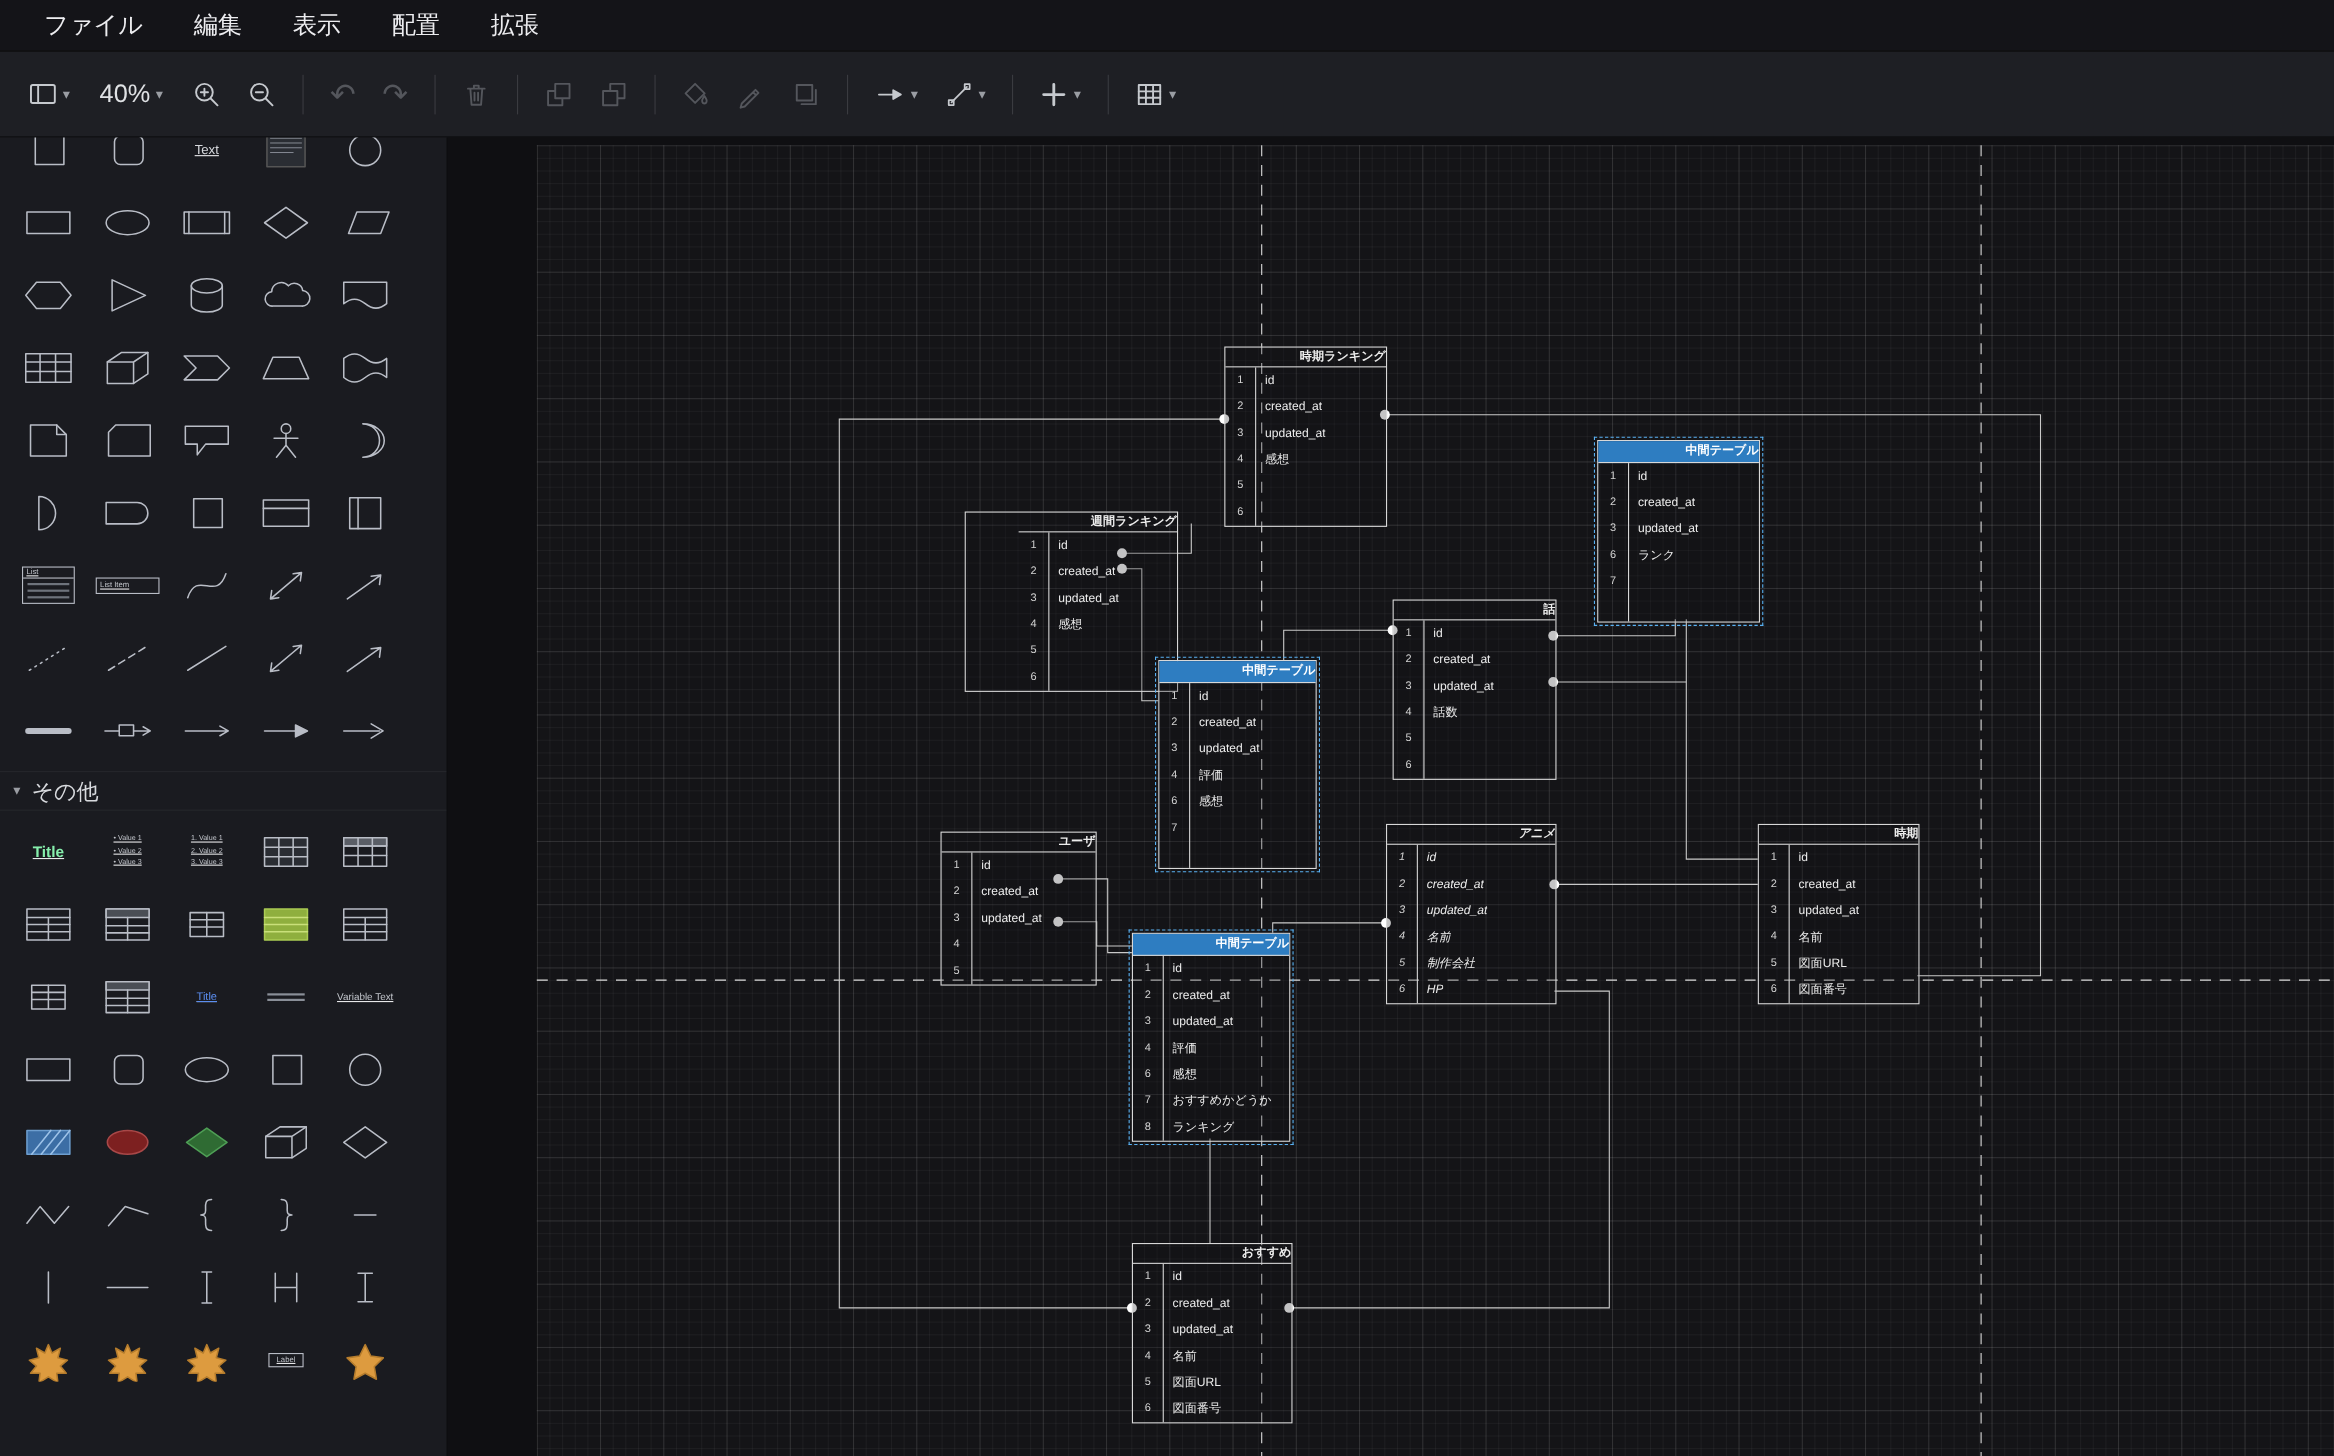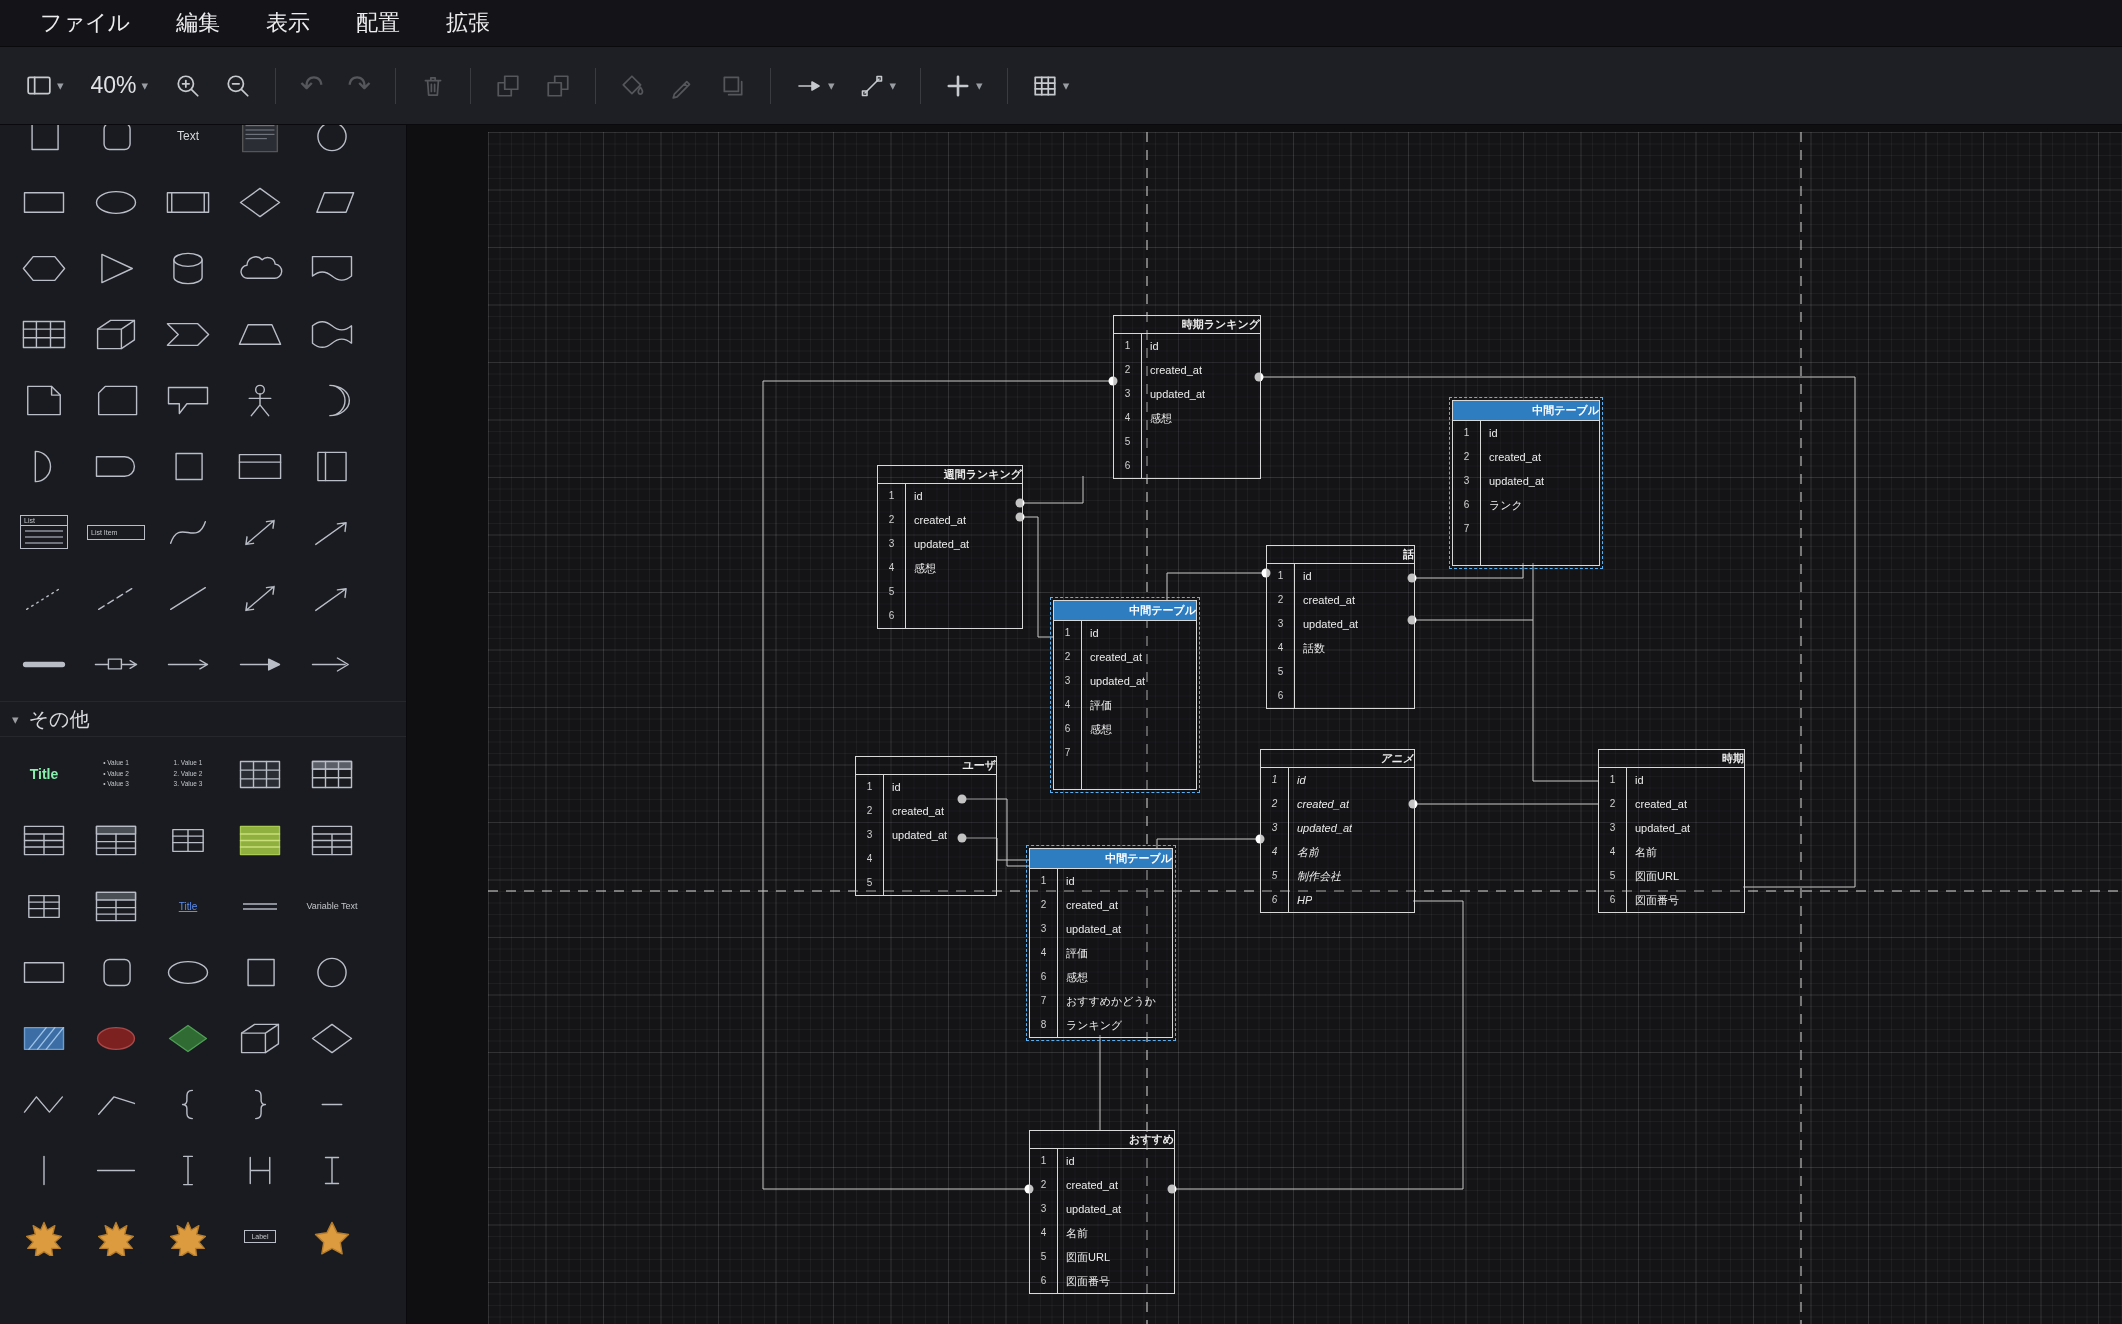--- a/index.html
+++ b/index.html
@@ -25,21 +25,21 @@
   .caret{font-size:13px;color:#9a9da3;}
   .sep{width:1px;height:36px;background:#3a3b40;margin:0 12px;flex:none;}
   .plusbtn svg{stroke-width:2.4;}
 
   
   .main{flex:1;display:flex;min-height:0;}
 
   
   .sidebar{width:406px;flex:none;background:#1a1b20;border-right:1px solid #0a0a0c;
            overflow:hidden;position:relative;}
-  .shape-grid{display:flex;flex-wrap:wrap;padding:4px 34px 4px 8px;width:364px;}
+  .shape-grid{display:flex;flex-wrap:wrap;padding:4px 34px 4px 8px;width:364px;text-decoration:underline;}
   .shape-grid.top{margin-top:-26px;}
   .shape-cell{width:72px;height:66px;display:flex;align-items:center;justify-content:center;
               overflow:hidden;}
   .shape-cell svg{display:block;}
   .section-header{height:34px;display:flex;align-items:center;gap:10px;padding-left:12px;
                   font-size:20px;color:#d8dade;border-top:1px solid #26272c;border-bottom:1px solid #26272c;}
   .section-header .tri{font-size:13px;color:#9a9da3;}
   .t-plain{font-size:12px;color:#d6d8dc;}
   .mini-title{font-weight:bold;font-size:14px;color:#86efac;}
   .mini-lines{font-size:6.5px;color:#c2c5cb;line-height:1.6;text-align:left;}
@@ -891,21 +891,21 @@
               <div class="er-row">
                 <span class="num">7</span>
                 <span class="val"></span>
               </div>
               <div class="er-row">
                 <span class="num"></span>
                 <span class="val"></span>
               </div>
             </div>
           </div>
-          <div class="er-table" style="left: 470px; top: 340px; width: 144px;">
+          <div class="er-table" style="left: 470px; top: 340px; width: 144px; padding-left: 48px;">
             <div class="er-header">週間ランキング</div>
             <div class="er-body">
               <div class="er-row">
                 <span class="num">1</span>
                 <span class="val">id</span>
               </div>
               <div class="er-row">
                 <span class="num">2</span>
                 <span class="val">created_at</span>
               </div>

